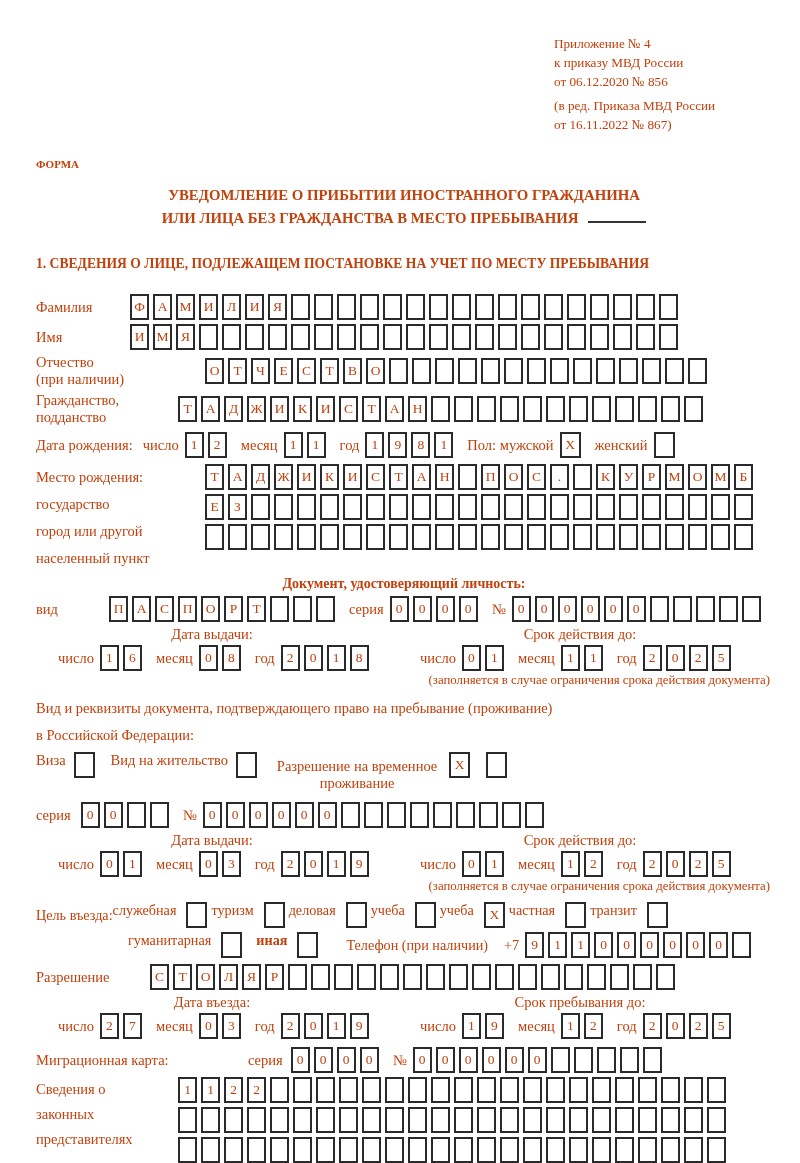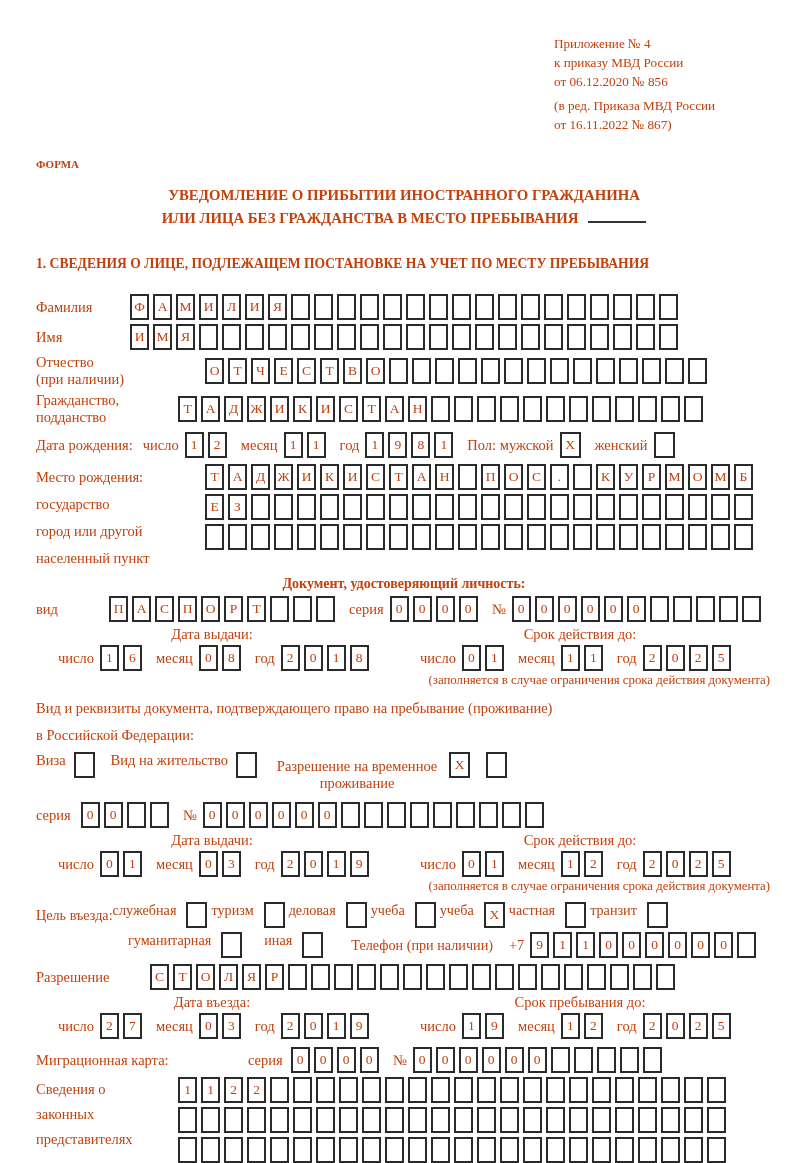--- a/index.html
+++ b/index.html
@@ -537,21 +537,21 @@
           <span>транзит</span>
           <span class="cbox"></span>
         </span>
     </div>
 
     <div class="frow purp indent92">
       <span class="opt">
           <span>гуманитарная</span>
           <span class="cbox"></span>
         </span>
-      <span class="opt" style="margin-left:18px;">
+      <span class="opt" style="margin-left:10px;font-weight:bold;">
           <span>иная</span>
           <span class="cbox"></span>
         </span>
       <span class="sub" style="margin-left:24px;">Телефон (при наличии)</span>
       <span class="sub">+7</span>
       <span class="cells">
           <span class="cell">9</span>
           <span class="cell">1</span>
           <span class="cell">1</span>
           <span class="cell">0</span>

